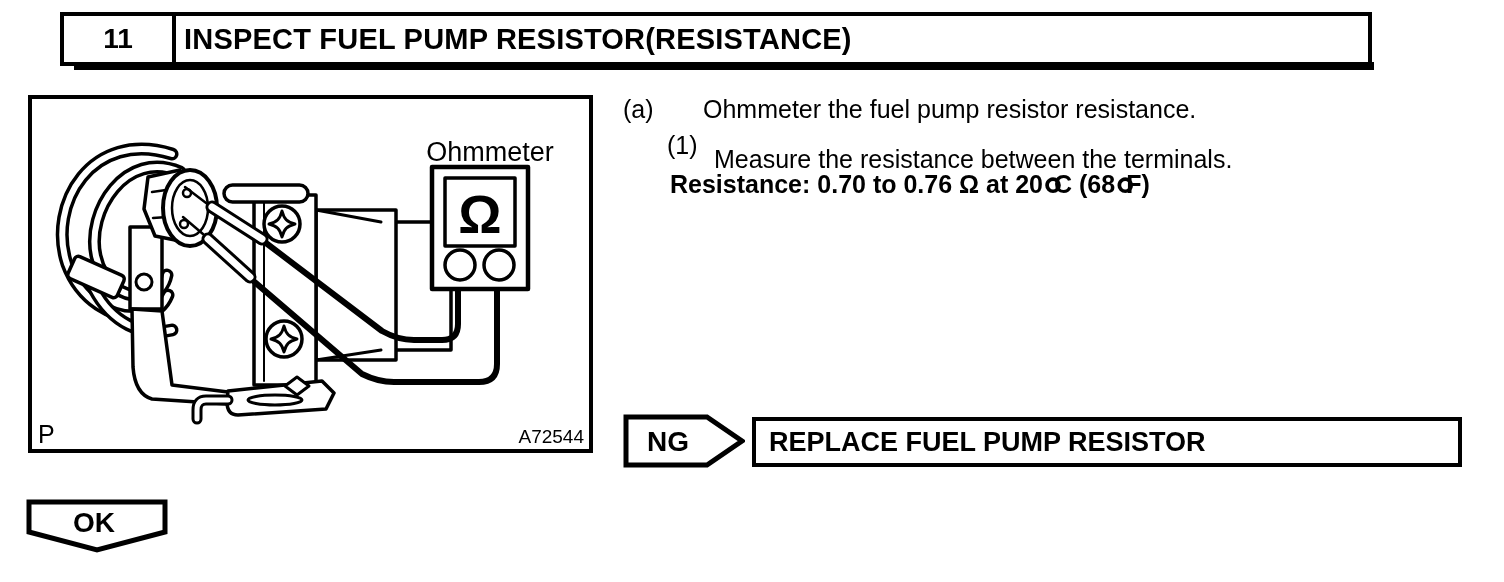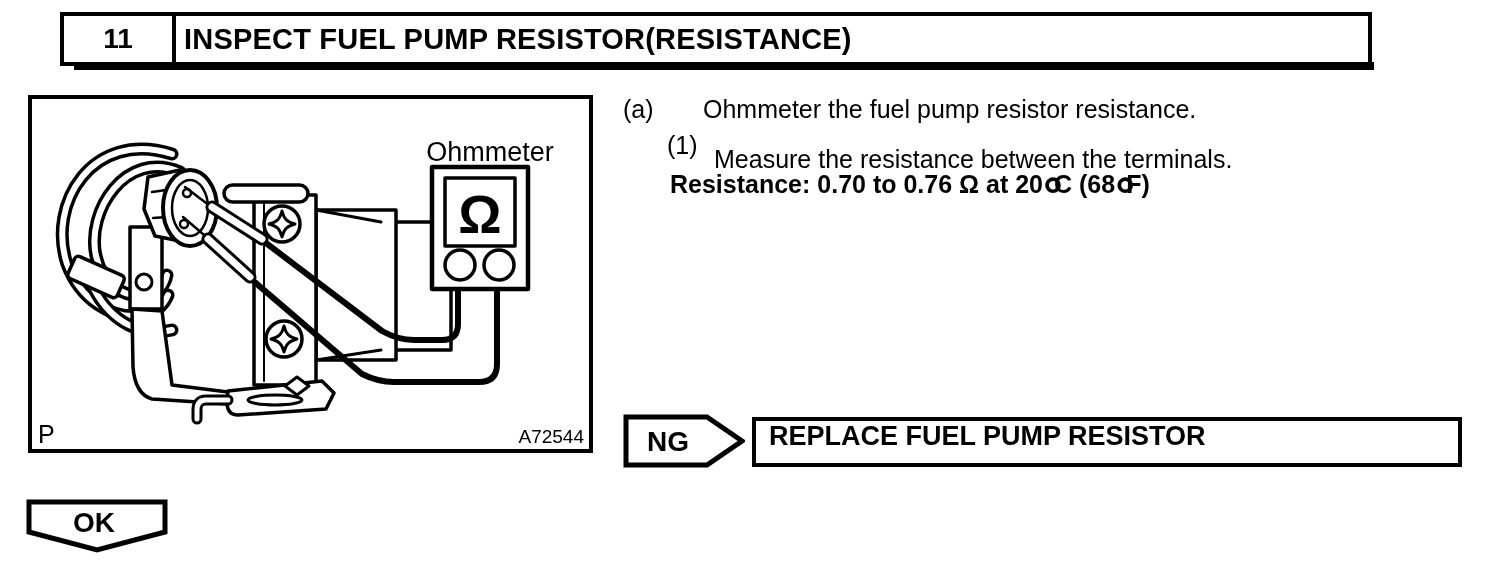--- a/index.html
+++ b/index.html
@@ -44,21 +44,21 @@
   .deg {
     font-size:50px; line-height:0; vertical-align:-19px;
     letter-spacing:-9px; font-weight:bold;
   }
 
   
   .flow-svg { position:absolute; }
   .result-box {
     position:absolute; left:752px; top:417px; width:710px; height:50px;
     border:4px solid #000; box-sizing:border-box; background:#fff;
-    display:flex; align-items:flex-start; padding-left:13px;
+    display:flex; align-items:center; padding-left:13px;
     font-size:27px; font-weight:bold; white-space:nowrap;
   }
   svg text { font-family:"Liberation Sans", sans-serif; fill:#000; }
 </style>
 </head>
 <body>
 
 <div class="step-header">
   <div class="step-number-cell">11</div>
   <div class="step-title-cell">INSPECT FUEL PUMP RESISTOR(RESISTANCE)</div>

